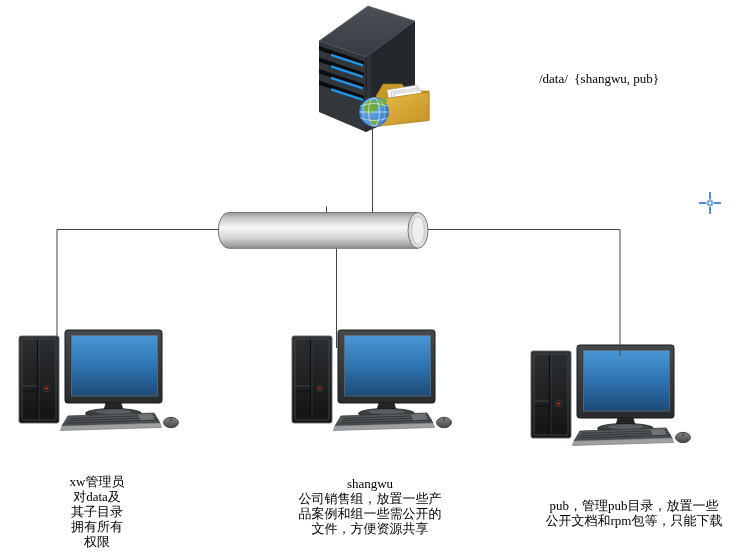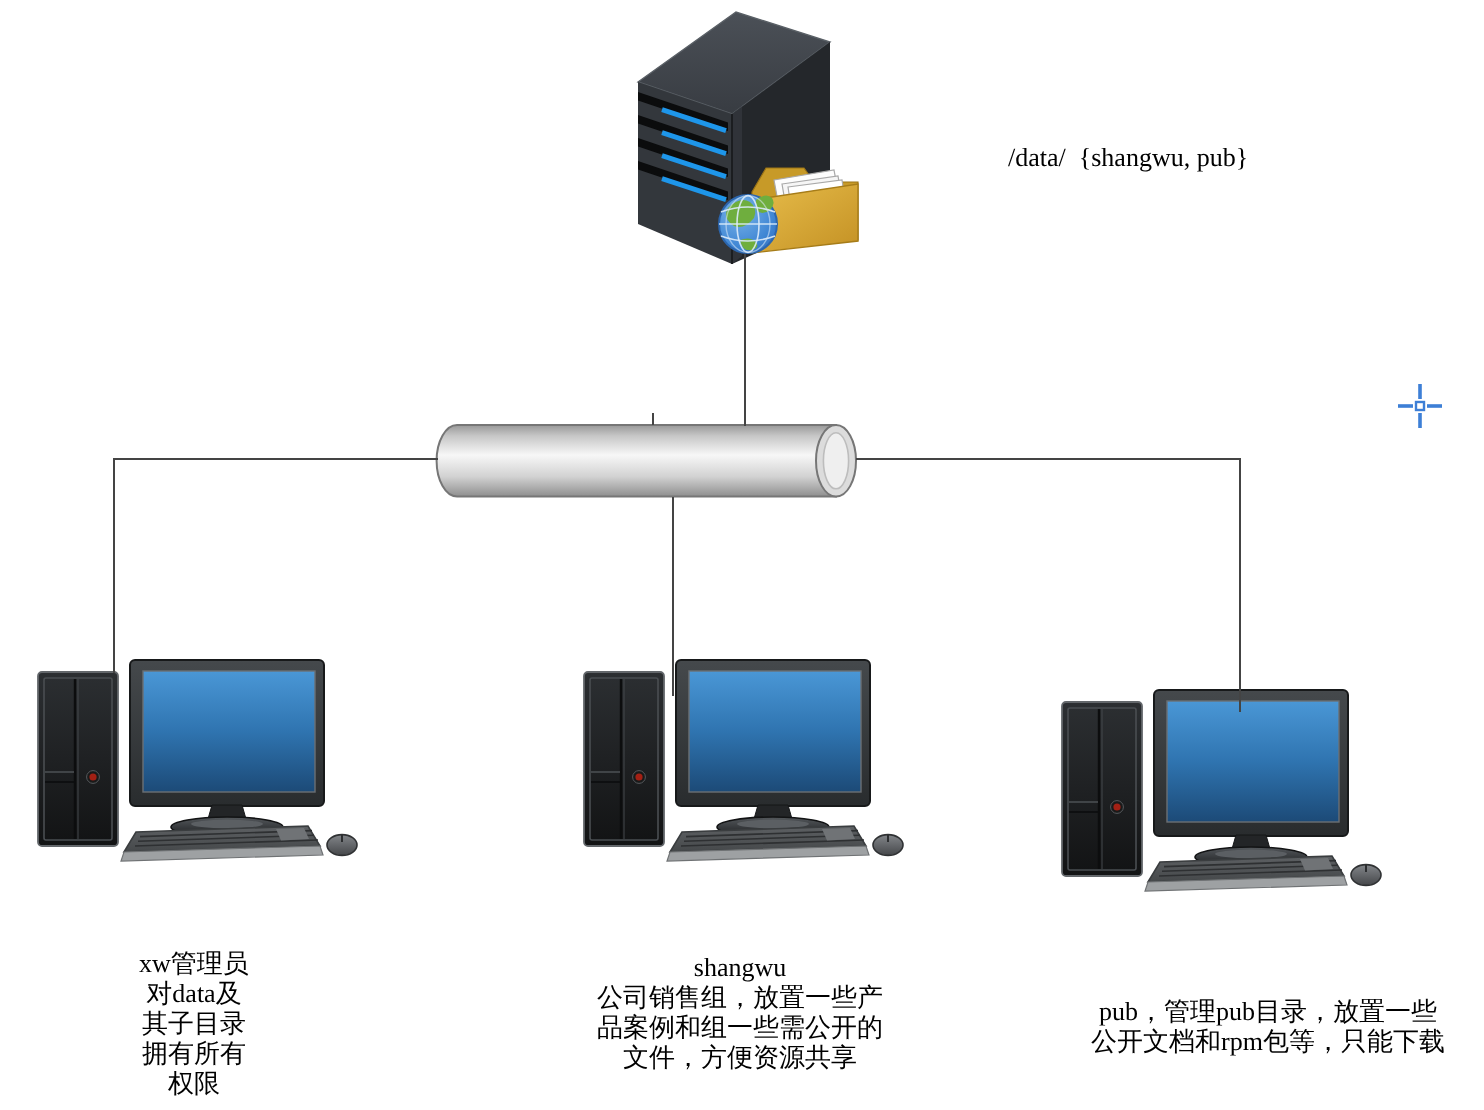--- a/index.html
+++ b/index.html
@@ -5,21 +5,21 @@
   html,body{margin:0;padding:0;background:#fff;}
   .canvas{
     position:relative;width:742px;height:555px;background:#ffffff;
     font-family:"Liberation Serif","DejaVu Serif",serif;overflow:hidden;
   }
   .canvas svg{position:absolute;left:0;top:0;}
   .label{
     position:absolute;color:#000;font-size:13px;line-height:15px;
     white-space:pre-wrap;text-align:center;letter-spacing:0;
   }
-  .label.align-left{text-align:left;}
+  .label.align-left{text-align:center;}
 </style>
 </head>
 <body>
 
 <div class="canvas">
 
 <svg width="742" height="555" viewBox="0 0 742 555" xmlns="http://www.w3.org/2000/svg" xmlns:xlink="http://www.w3.org/1999/xlink">
   <defs>
     <linearGradient id="gScreen" x1="0" y1="0" x2="0" y2="1">
       <stop offset="0" stop-color="#4a97d6"></stop>

